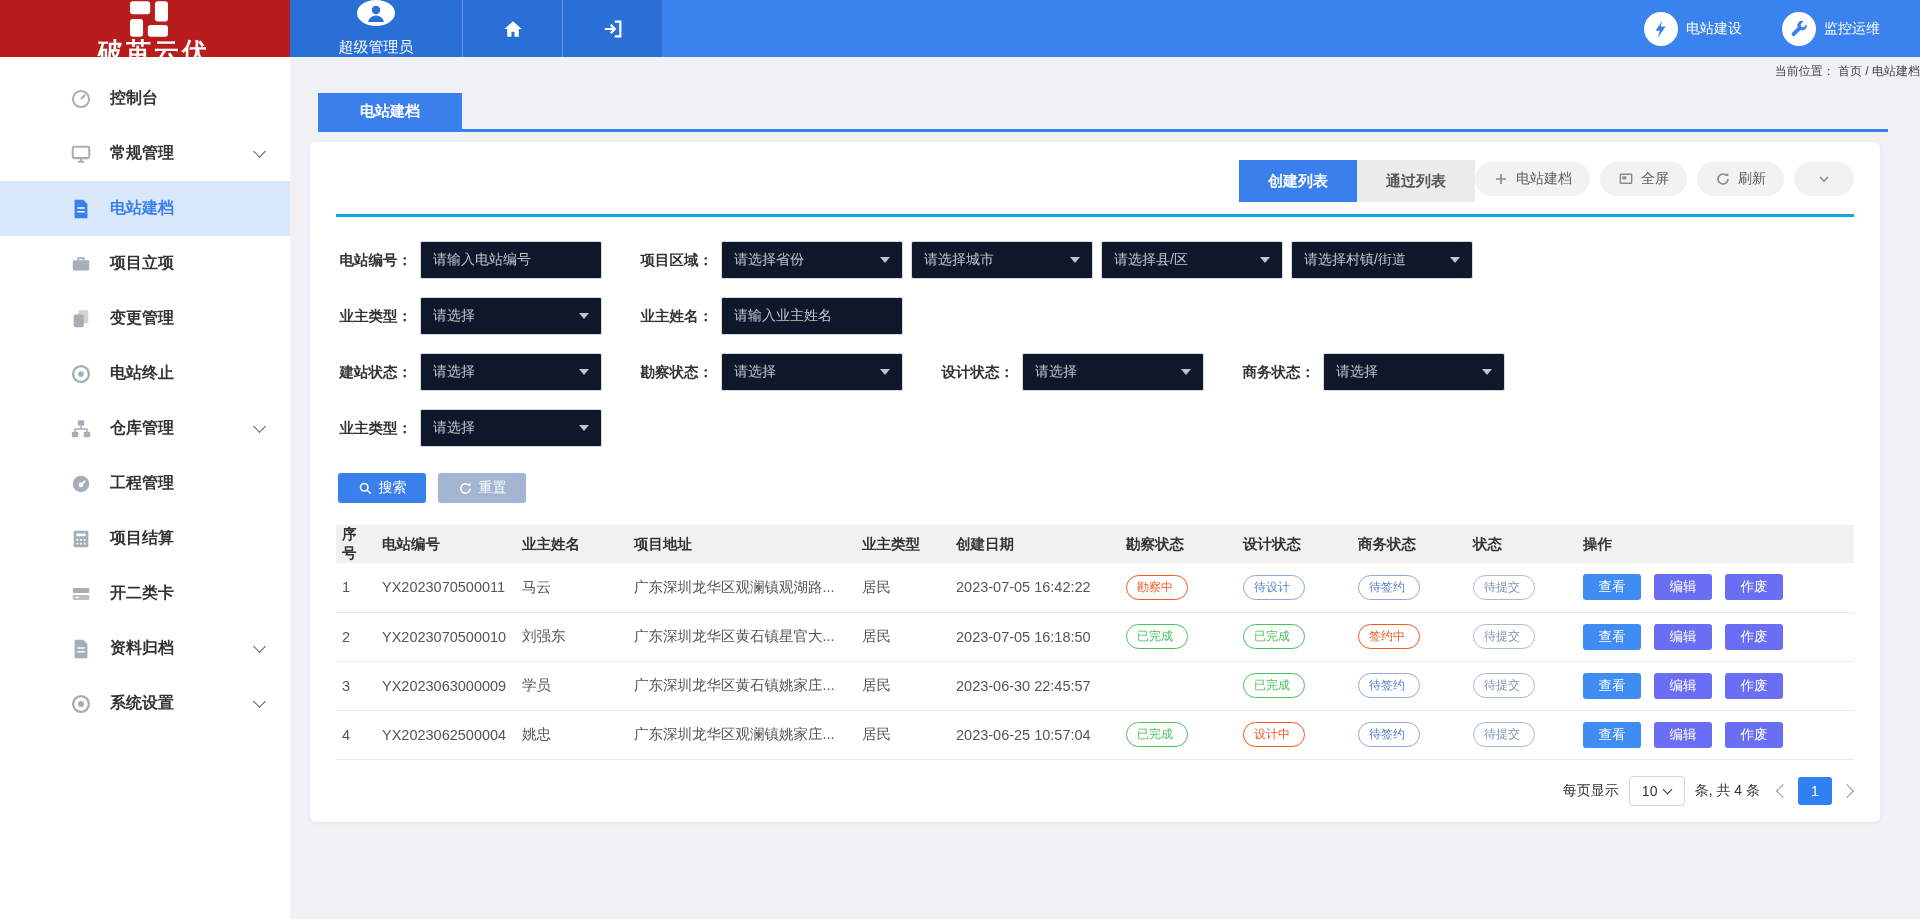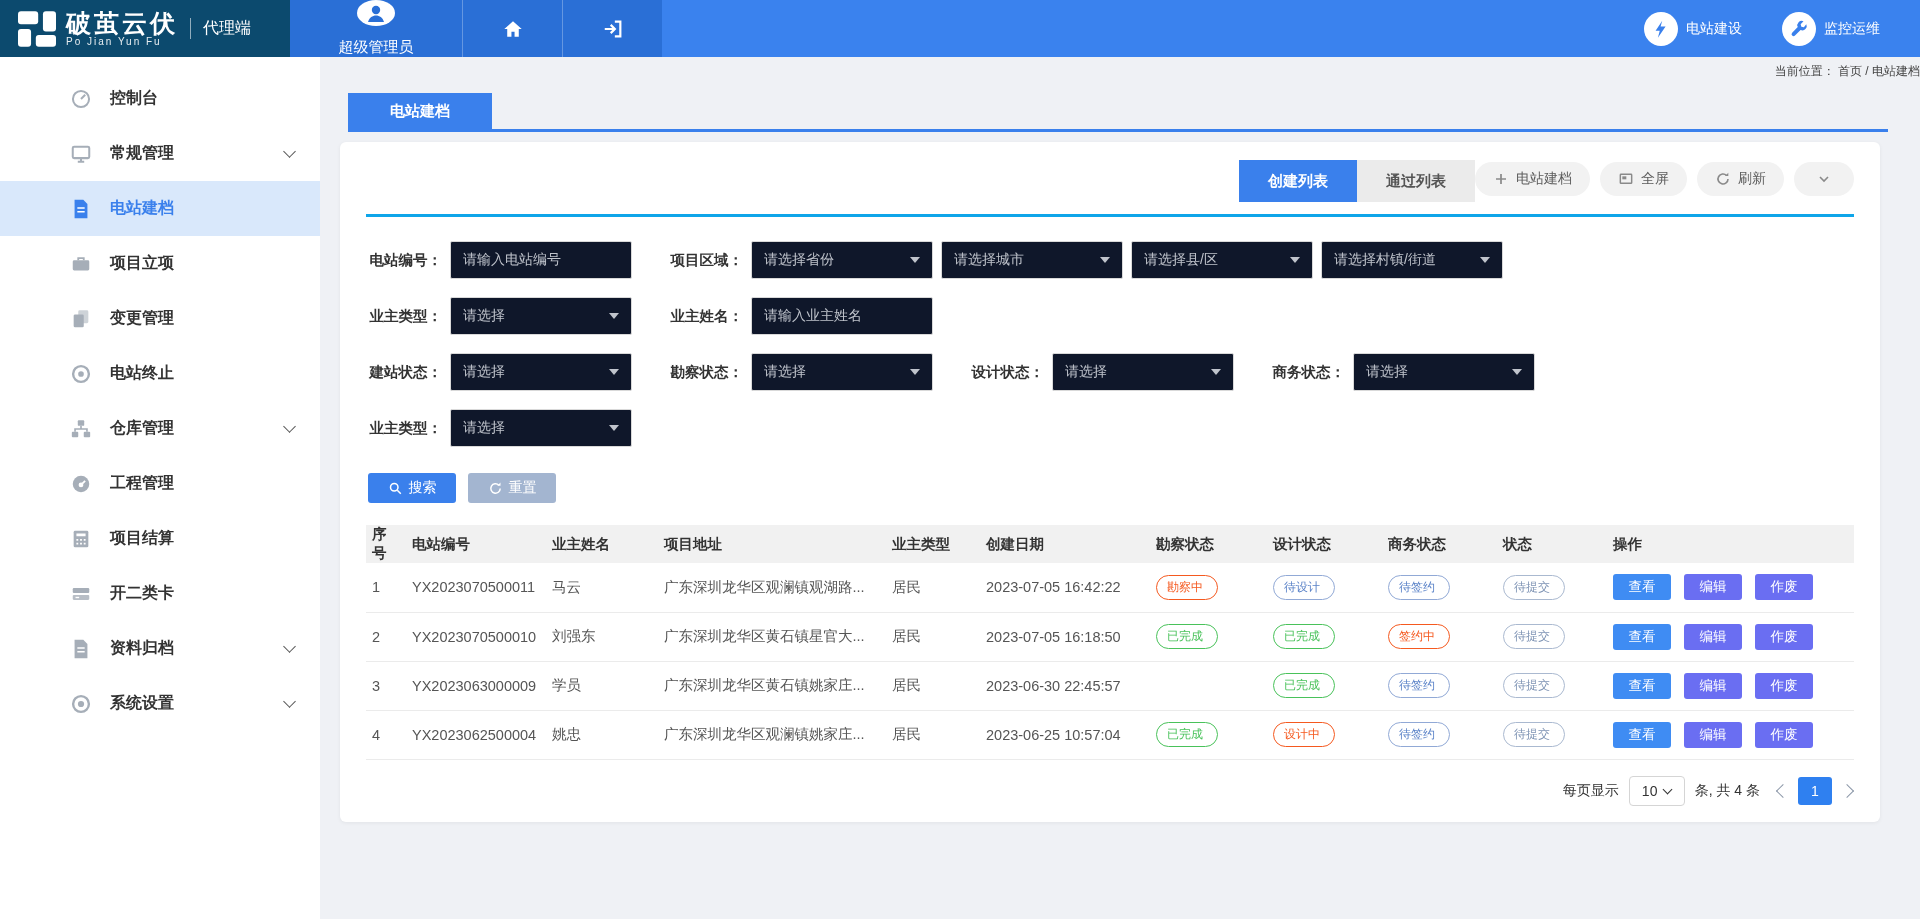--- a/index.html
+++ b/index.html
@@ -1,39 +1,39 @@
 <!DOCTYPE html>
 <html><head>
 <meta charset="utf-8">
 <style>
   * { margin:0; padding:0; box-sizing:border-box; }
   html,body { width:1920px; height:919px; overflow:hidden;
     font-family:"Liberation Sans","DejaVu Sans",sans-serif; background:#eff1f5; }
 
   
   .header { height:57px; display:flex; align-items:stretch; background:#3a82ee; color:#fff; }
-  .logo-sec { width:290px; display:flex; align-items:center; padding-left:18px; background:#0c4a6e; }
+  .logo-sec { width:290px; display:flex; align-items:center; padding-left:18px; background:#b91c1c;flex-direction:column; }
   .logo-mark { width:38px; height:38px; margin-right:10px; flex:0 0 auto; }
   .logo-txt .t1 { font-size:25px; font-weight:bold; letter-spacing:3px; line-height:26px; }
   .logo-txt .t2 { font-size:10px; letter-spacing:2px; opacity:.9; }
   .portal { margin-left:12px; padding-left:12px; border-left:1px solid rgba(255,255,255,.55); font-size:16px; }
   .dark-sec { display:flex; background:#2a6fd6; }
   .seg { display:flex; align-items:center; justify-content:center; }
   .seg + .seg { border-left:1px solid rgba(255,255,255,.28); }
   .seg.user { width:172px; gap:12px;flex-direction:column; }
   .seg.sq { width:100px; }
   .avatar { width:38px; height:38px; border-radius:50%; background:#fff; display:flex; align-items:center; justify-content:center; }
   .uname { font-size:15px; }
   .hspacer { flex:1; }
   .hlink { display:flex; align-items:center; gap:8px; margin-right:40px; font-size:14px; }
   .hcirc { width:34px; height:34px; border-radius:50%; background:#fff; display:flex; align-items:center; justify-content:center; }
 
   
   .shell { display:flex; height:862px; }
-  .sidebar { width:320px; background:#fff; padding-top:14px; flex:0 0 auto; }
+  .sidebar { width:290px; background:#fff; padding-top:14px; flex:0 0 auto; }
   .side-item { height:55px; display:flex; align-items:center; padding:0 26px 0 70px; cursor:pointer; position:relative; }
   .side-item .sicon { width:22px; height:22px; color:#a6aeb8; margin-right:18px; flex:0 0 auto; }
   .side-item .slabel { font-size:16px; font-weight:600; color:#333; flex:1; }
   .side-item.active { background:#d9e8fb; }
   .side-item.active .slabel, .side-item.active .sicon { color:#3a80ec; }
   .chev { width:9px; height:9px; border-right:1.6px solid #555; border-bottom:1.6px solid #555; transform:rotate(45deg); margin-top:-4px; }
 
   .content { flex:1; padding:0 0 0 0; }
   .crumb { margin:6px 0 0 28px; font-size:12px; color:#444;text-align:right; }
   .tabline { margin:13px 32px 0 28px; border-bottom:3px solid #3a80ec; }

